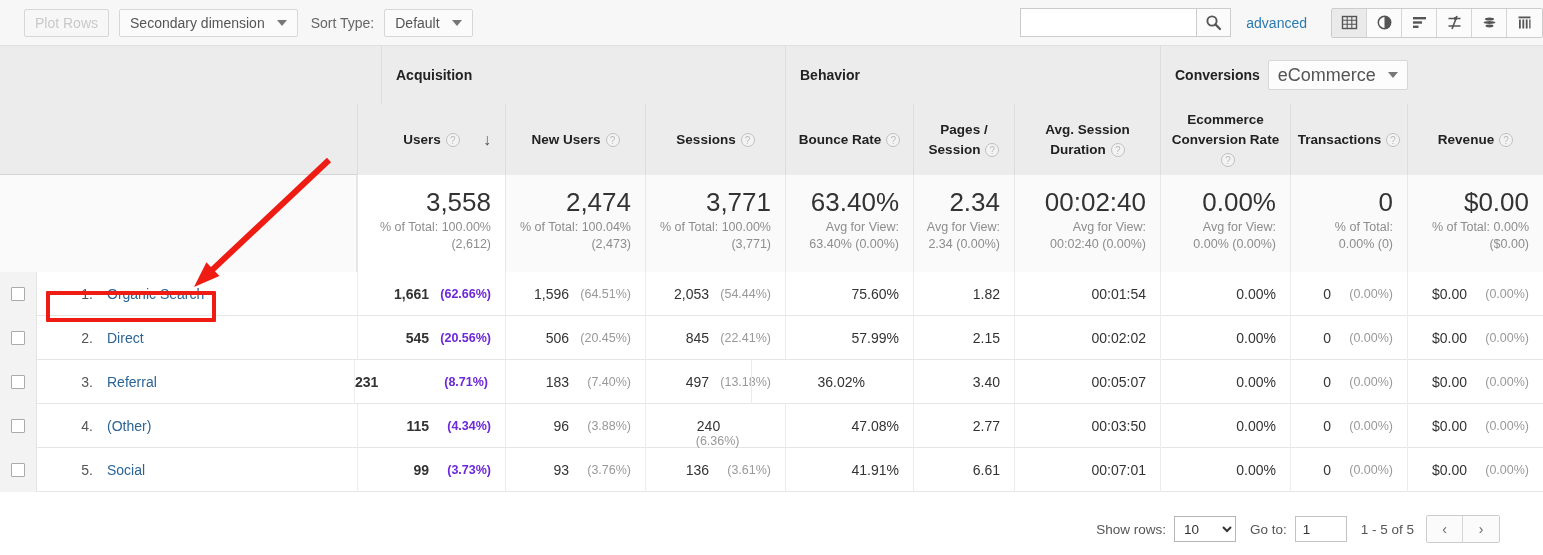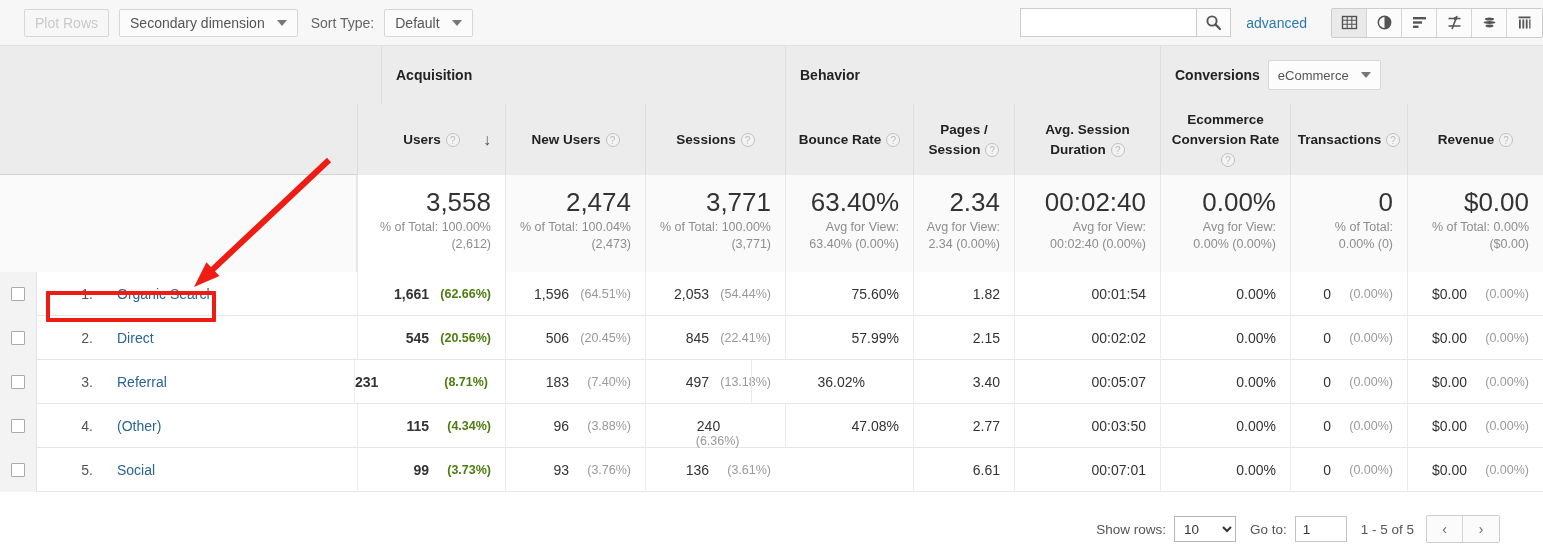--- a/index.html
+++ b/index.html
@@ -105,21 +105,21 @@
     border-left: 1px solid #ddd;
   }
   .ecom-select {
     margin-left: 8px;
     height: 30px;
     border: 1px solid #d7d7d7;
     background: #fcfcfc;
     border-radius: 2px;
     display: inline-flex; align-items: center;
     padding: 0 9px;
-    font-size: 13px; font-weight: normal; color: #555;
+    font-size: 18px; font-weight: normal; color: #555;
   }
 
   .hdr-row {
     position: absolute; left: 0; top: 58px; width: 1543px; height: 71px;
     background: #ececec;
     border-bottom: 1px solid #d4d4d4;
   }
   .dim-hdr {
     position: absolute; left: 36px; top: 0;
     width: 321px; height: 129px;
@@ -198,32 +198,32 @@
     background: #f3f3f3;
     display: flex; align-items: center; justify-content: center;
   }
   .row .cell-dim {
     position: absolute; left: 36px; top: 0; width: 321px; height: 44px;
     border-left: 1px solid #e3e3e3;
     display: flex; align-items: center;
     font-size: 14px;
   }
   .rank { color: #555; width: 34px; text-align: right; margin-left: 22px; }
-  .dimlink { color: #2a6496; margin-left: 24px; cursor: pointer; }
+  .dimlink { color: #2a6496; margin-left: 14px; cursor: pointer; }
   .row .cell {
     position: absolute; top: 0; height: 44px;
     border-left: 1px solid #ececec;
     display: flex; align-items: center; justify-content: flex-end;
     padding-right: 14px;
     font-size: 14px; color: #333;
   }
   .cell .main { }
   .cell .main.b { font-weight: bold; }
   .cell .pct { color: #999; font-size: 12.5px; margin-left: 8px; min-width: 54px; text-align: right; }
-  .cell .pct.b { font-weight: bold; color: #4d7c0f; }
+  .cell .pct.b { font-weight: bold; color: #6d28d9; }
 
   
   .footer {
     position: absolute; left: 0; top: 503px;
     width: 1543px; height: 52px;
     background: #fff;
     display: flex; align-items: center; justify-content: flex-end;
     padding-right: 43px;
     font-size: 13.5px; color: #555;
   }
@@ -619,20 +619,23 @@
           <span class="pct b">(3.73%)</span>
         </div>
         <div class="cell" style="left: 505px; width: 140px;">
           <span class="main">93</span>
           <span class="pct">(3.76%)</span>
         </div>
         <div class="cell" style="left: 645px; width: 140px;">
           <span class="main">136</span>
           <span class="pct">(3.61%)</span>
         </div>
+        <div class="cell" style="left: 785px; width: 128px;">
+          <span class="main">41.91%</span>
+        </div>
         <div class="cell" style="left: 913px; width: 101px;">
           <span class="main">6.61</span>
         </div>
         <div class="cell" style="left: 1014px; width: 146px;">
           <span class="main">00:07:01</span>
         </div>
         <div class="cell" style="left: 1160px; width: 130px;">
           <span class="main">0.00%</span>
         </div>
         <div class="cell" style="left: 1290px; width: 117px;">

